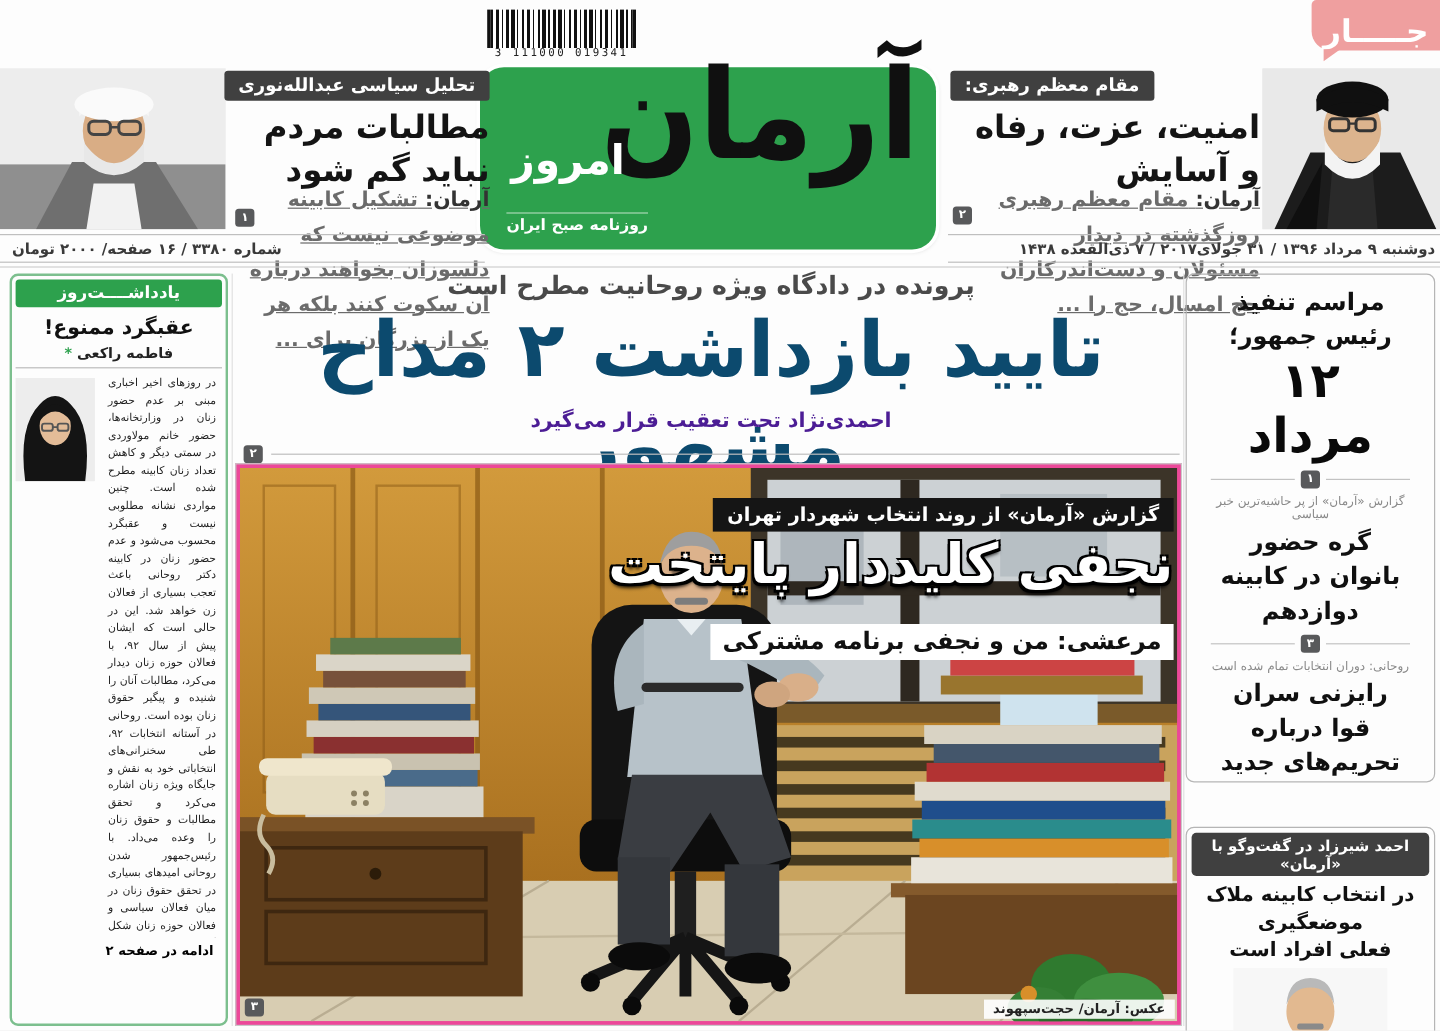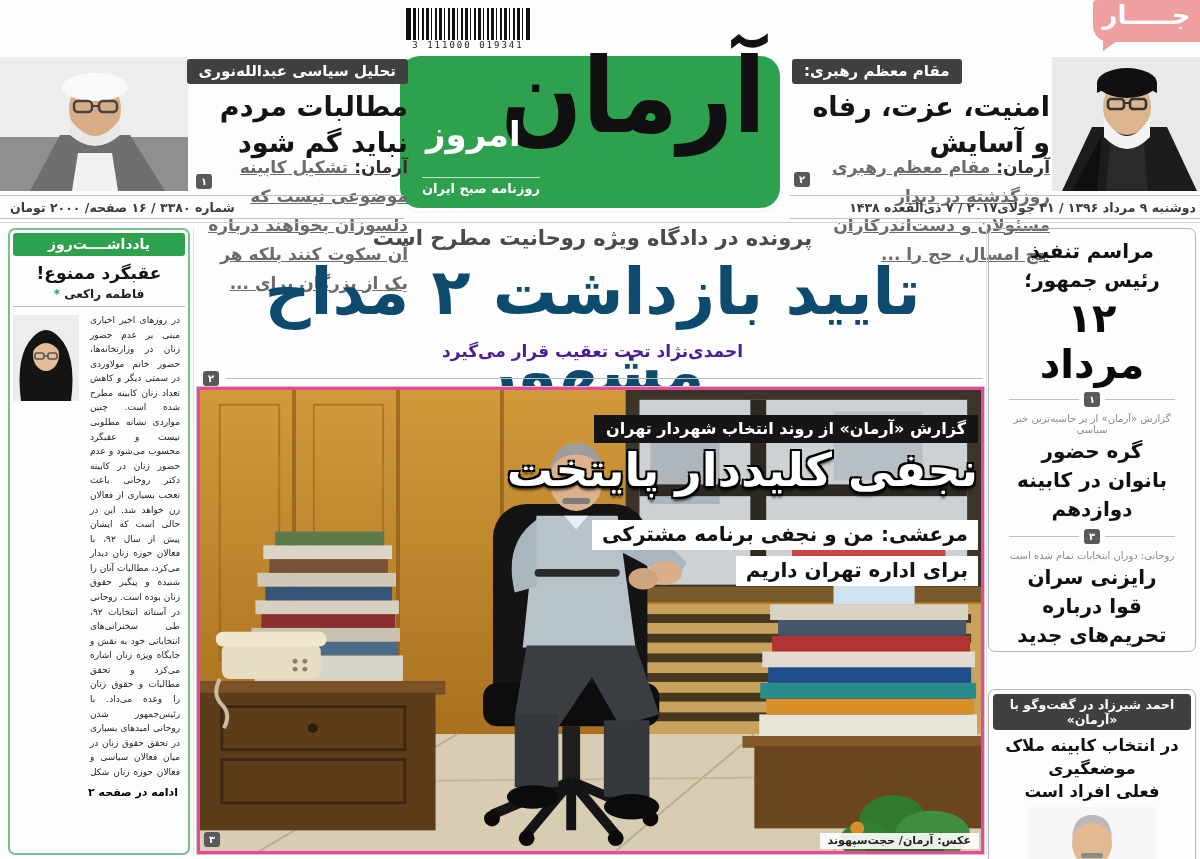--- a/index.html
+++ b/index.html
@@ -15,21 +15,21 @@
   #barcode { left:406px; top:8px; width:124px; height:44px; direction:ltr; }
   #barcode .bars {
     height:32px;
     background:repeating-linear-gradient(90deg,#111 0 2px,#fff 2px 4px,#111 4px 7px,#fff 7px 9px,#111 9px 10px,#fff 10px 13px);
     border-left:3px solid #111; border-right:3px solid #111;
   }
   #barcode .num { font-family:"DejaVu Sans Mono",monospace; font-size:9px; letter-spacing:2px; text-align:center; color:#222; }
 
   #jar-badge {
     left:1093px; top:0; width:107px; height:42px; background:#ef9f9f;
-    border-radius:4px 0 0 16px; display:flex; align-items:flex-start; justify-content:center;
+    border-radius:4px 0 0 16px; display:flex; align-items:flex-end; justify-content:center;
     color:#fff; font-size:26px; font-weight:bold;
   }
   #jar-badge::after { content:""; position:absolute; left:10px; bottom:-9px;
     border-left:14px solid #ef9f9f; border-bottom:10px solid transparent; }
 
   
   #masthead {
     left:400px; top:56px; width:380px; height:152px; background:#2da14d;
     border-radius:20px; box-shadow:0 0 0 3px #fff, 0 1px 4px rgba(0,0,0,.25);
   }
@@ -333,21 +333,20 @@
         <ellipse cx="700" cy="438" rx="34" ry="26" fill="#2f7a2f"></ellipse>
         <ellipse cx="740" cy="452" rx="38" ry="24" fill="#3f8f3f"></ellipse>
         <ellipse cx="672" cy="458" rx="26" ry="18" fill="#357f35"></ellipse>
         <ellipse cx="712" cy="466" rx="40" ry="16" fill="#2a6e2a"></ellipse>
         <circle cx="664" cy="446" r="7" fill="#d88f2a"></circle>
       </g>
     </svg>
     <div id="photo-kicker">گزارش «آرمان» از روند انتخاب شهردار تهران</div>
     <div id="photo-headline">نجفی کلیددار پایتخت</div>
     <div class="photo-quote" id="photo-quote1">مرعشی: من و نجفی برنامه مشترکی</div>
-    <div class="photo-quote" id="photo-quote2">برای اداره تهران داریم</div>
     <div id="photo-credit">عکس: آرمان/ حجت‌سپهوند</div>
     <div class="pgbox" id="photo-pgbox">۳</div>
   </div>
 
   <div class="abs" id="sb-news">
     <div class="sb-item">
       <div class="sb-title">مراسم تنفیذ رئیس جمهور؛</div>
       <div class="sb-big">۱۲ مرداد</div>
     </div>
     <div class="sb-div">

